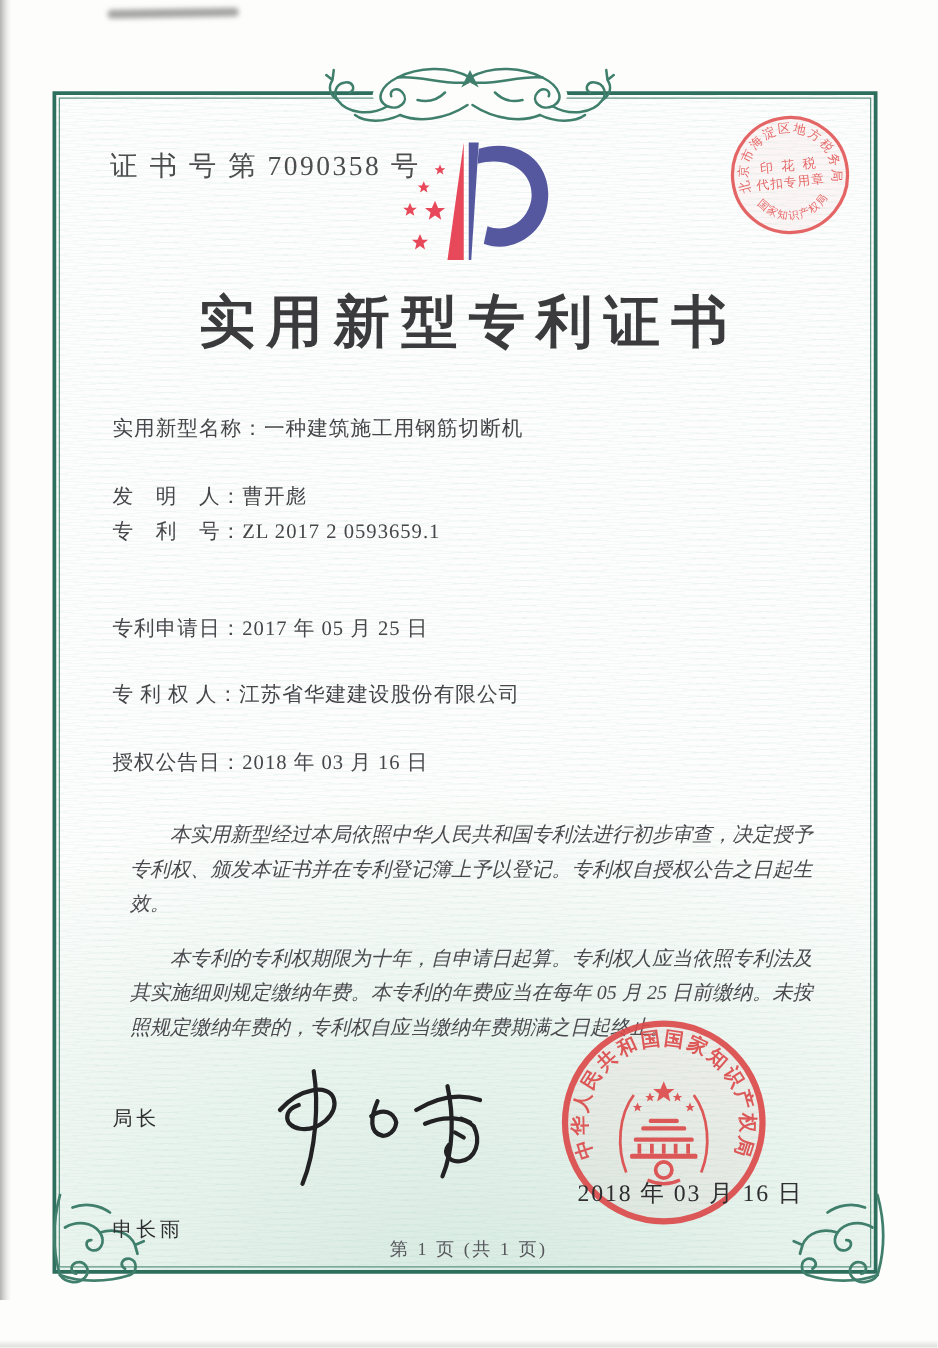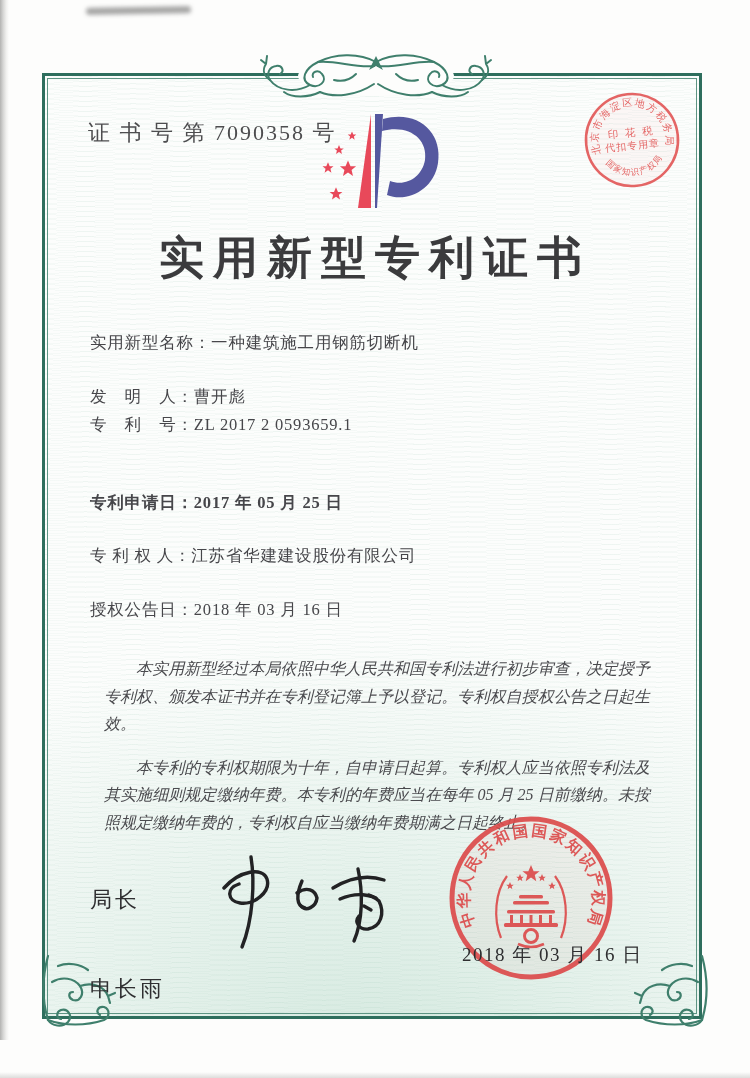--- a/index.html
+++ b/index.html
@@ -54,21 +54,21 @@
     letter-spacing:.8px;white-space:nowrap;
   }
   .paras{
     position:absolute;left:88px;top:639px;width:578px;
     font-size:16px;line-height:27.5px;color:#4a4a4e;text-align:justify;
     font-style:italic;
   }
   .paras p{margin:16px;text-indent:2em;}
   .director-title,.director-name{
     position:absolute;left:90px;font-family:Liberation Mono, monospace;
-    font-size:22px;letter-spacing:3px;color:#2f2f31;
+    font-size:16px;letter-spacing:3px;color:#2f2f31;
   }
   .director-title{top:885px;}
   .director-name{top:974px;}
   .sig{position:absolute;left:196px;top:848px;}
   .seal-wrap{position:absolute;left:445px;top:812px;}
   .seal-date{
     position:absolute;left:462px;top:942px;font-size:19px;letter-spacing:1.5px;
     color:#2e2e30;white-space:nowrap;z-index:6;
   }
   .footer{
@@ -171,21 +171,21 @@
 
   <div class="field" style="top:332px;">
     <span>实用新型名称：</span><span>一种建筑施工用钢筋切断机</span>
   </div>
   <div class="field" style="top:386px;">
     <span>发　明　人：</span><span>曹开彪</span>
   </div>
   <div class="field" style="top:414px;">
     <span>专　利　号：</span><span>ZL 2017 2 0593659.1</span>
   </div>
-  <div class="field" style="top:492px;font-weight:bold;">
+  <div class="field" style="top:492px;">
     <span>专利申请日：</span><span>2017 年 05 月 25 日</span>
   </div>
   <div class="field" style="top:545px;">
     <span>专 利 权 人：</span><span>江苏省华建建设股份有限公司</span>
   </div>
   <div class="field" style="top:599px;text-align:center;">
     <span>授权公告日：</span><span>2018 年 03 月 16 日</span>
   </div>
 
   <div class="paras">
@@ -239,14 +239,15 @@
           <path d="M-30,34 C-38,14 -36,-12 -24,-28" fill="none" stroke="#dc4b4b" stroke-width="2.2"></path>
           <path d="M30,34 C38,14 36,-12 24,-28" fill="none" stroke="#dc4b4b" stroke-width="2.2"></path>
           <path d="M-13,40 q13,6 26,0" fill="none" stroke="#dc4b4b" stroke-width="2.6"></path>
         </g>
       </g>
     </svg>
   </div>
 
   <div class="seal-date">2018 年 03 月 16 日</div>
 
+  <div class="footer">第 1 页 (共 1 页)</div>
 
 </div>
 
 </body></html>

